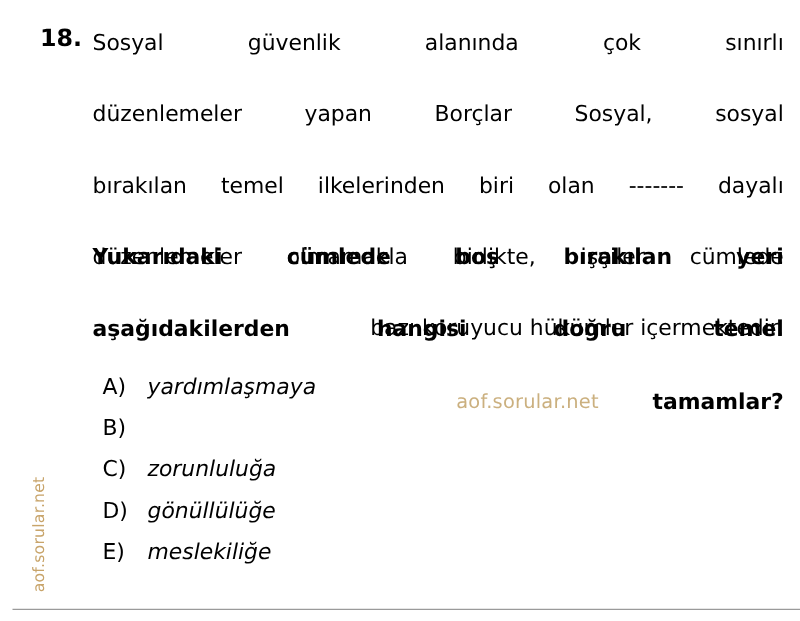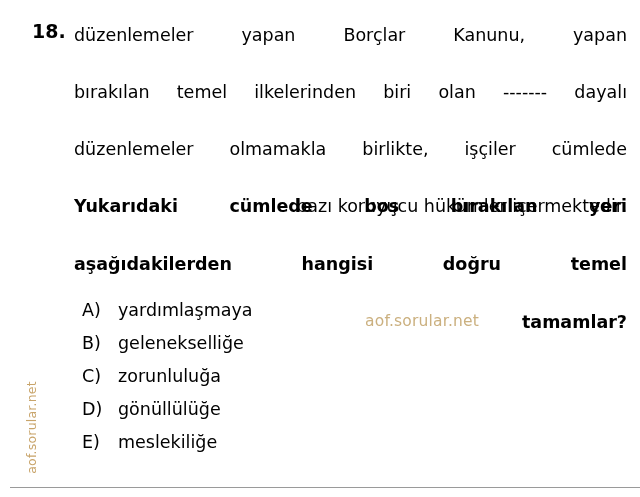--- a/index.html
+++ b/index.html
@@ -118,59 +118,60 @@
     font-size: 17.5px;
     font-family: "DejaVu Sans", sans-serif;
   }
   .option-letter {
     width: 36px;
     flex: 0 0 36px;
     font-size: 17.5px;
   }
   .option-text {
     flex: 1 1 auto;
+    font-style: italic;
   }
 
   .bottom-rule {
     position: absolute;
     left: 0;
     top: 487px;
     width: 640px;
     height: 1px;
     background: #9a9a9a;
   }
 </style>
 </head>
 <body>
 
 <div class="page">
 
   <div class="q-number">18.</div>
 
   <div class="q-body">
-    <p>düzenlemeler yapan Borçlar Kanunu, yapan</p>
+    <p>Sosyal güvenlik alanında çok sınırlı</p>
+    <p>düzenlemeler yapan Borçlar Sosyal, sosyal</p>
     <p>bırakılan temel ilkelerinden biri olan ------- dayalı</p>
     <p>düzenlemeler olmamakla birlikte, işçiler cümlede</p>
     <p style="text-align:right;">bazı koruyucu hükümler içermektedir.</p>
   </div>
 
   <div class="q-prompt">
     <p>Yukarıdaki cümlede boş bırakılan yeri</p>
     <p>aşağıdakilerden hangisi doğru temel</p>
     <p style="text-align:right;">tamamlar?</p>
   </div>
 
   <div class="options">
     <div class="option">
       <span class="option-letter">A)</span>
       <span class="option-text">yardımlaşmaya</span>
     </div>
     <div class="option">
       <span class="option-letter">B)</span>
-      <span class="option-text">gelenekselliğe</span>
     </div>
     <div class="option">
       <span class="option-letter">C)</span>
       <span class="option-text">zorunluluğa</span>
     </div>
     <div class="option">
       <span class="option-letter">D)</span>
       <span class="option-text">gönüllülüğe</span>
     </div>
     <div class="option">

